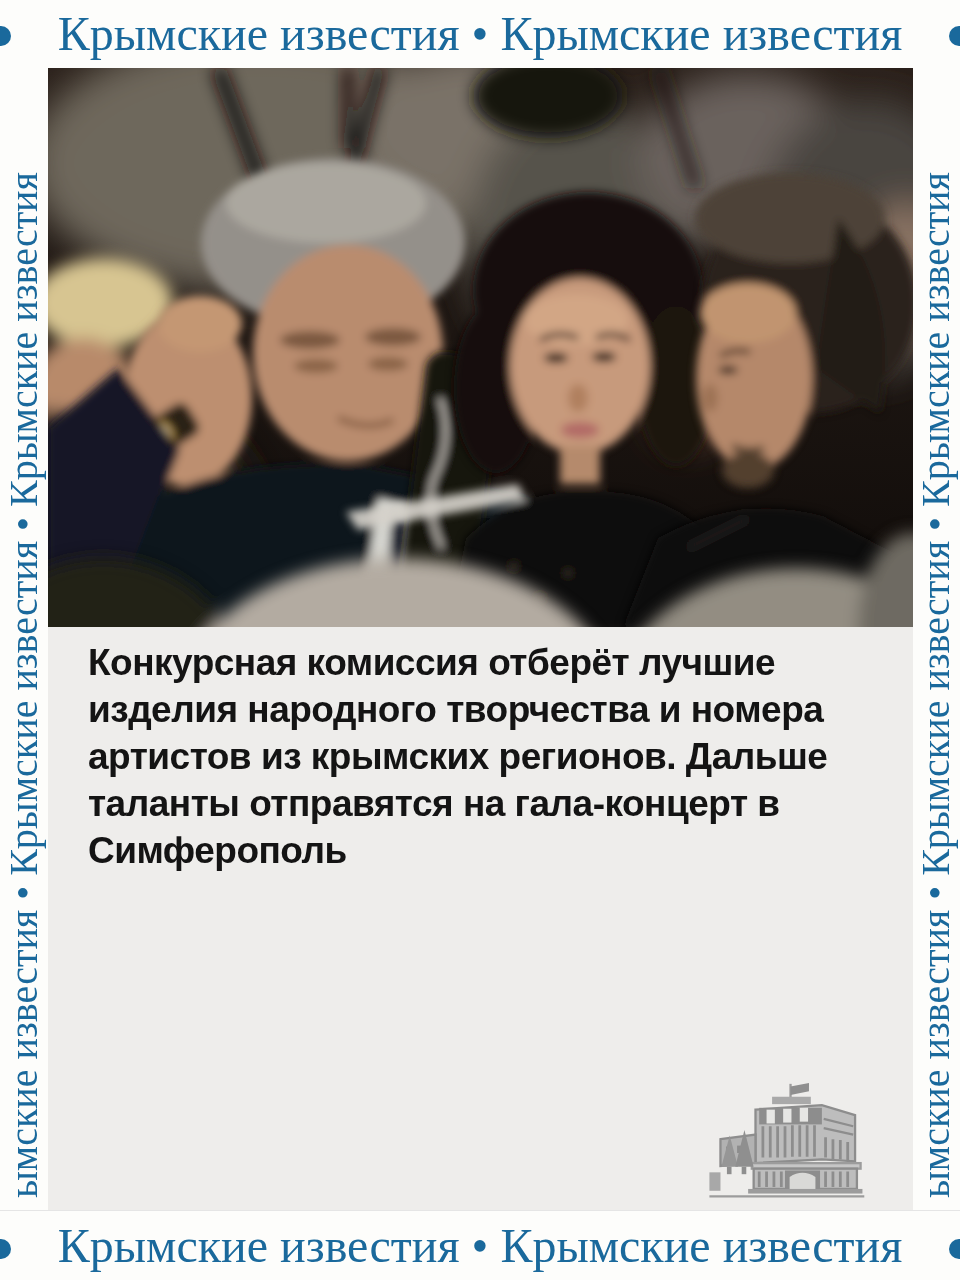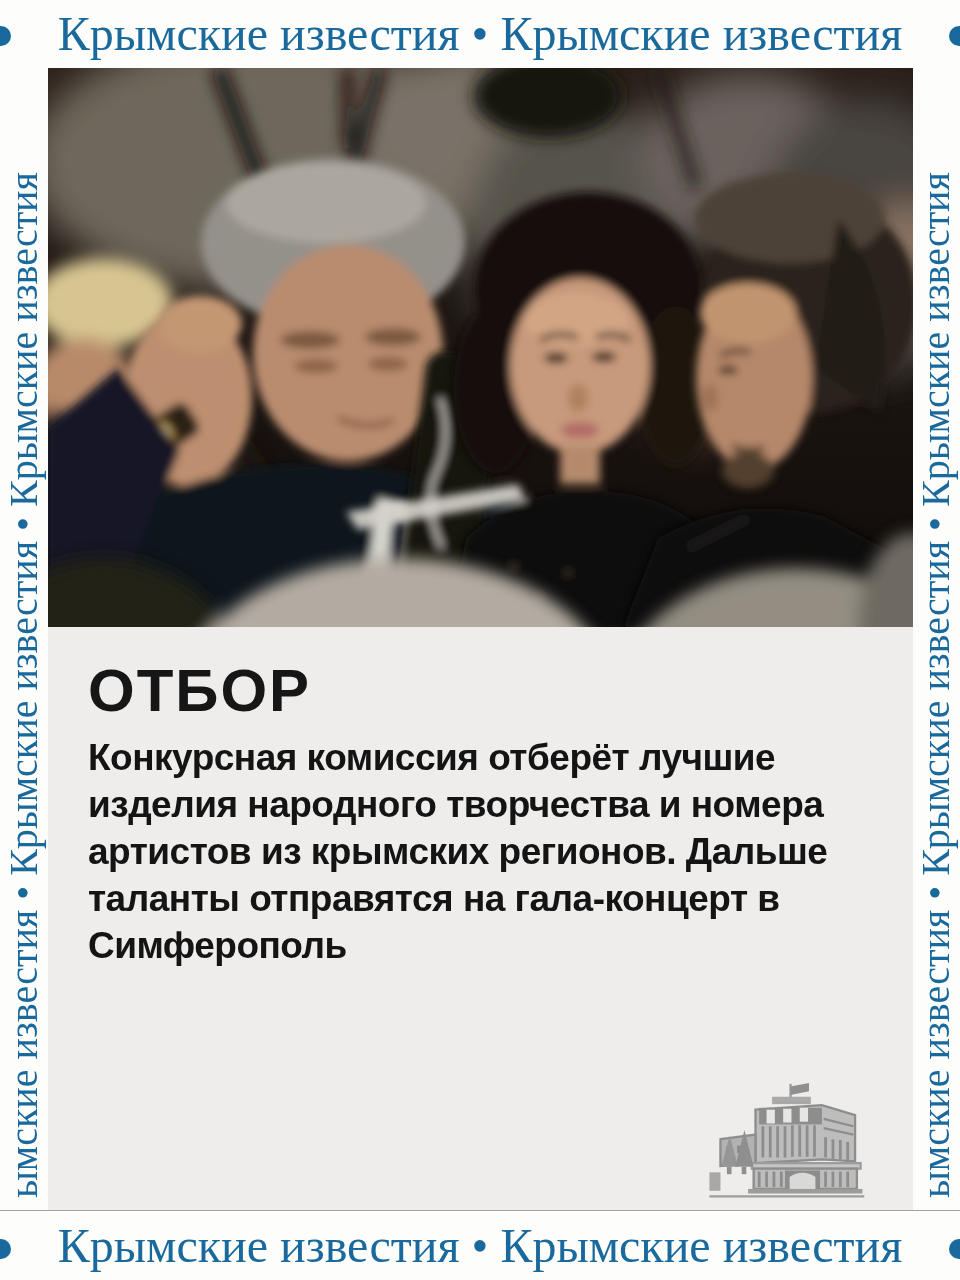--- a/index.html
+++ b/index.html
@@ -1,18 +1,18 @@
 <!DOCTYPE html>
 <html><head>
 <meta charset="utf-8">
 <style>
   html,body{margin:0;padding:0;}
   body{width:960px;height:1280px;overflow:hidden;background:#fdfdfb;position:relative;
        font-family:"Liberation Sans",sans-serif;}
-  .page{position:absolute;inset:0;width:960px;height:1280px;background:#a3a3a3;}
+  .page{position:absolute;inset:0;width:960px;height:1280px;background:#e5e5e5;}
 
   
   .banner{position:absolute;left:0;width:960px;overflow:hidden;background:#fdfdfb;}
   .banner-top{top:0;height:68px;}
   .banner-bottom{top:1211px;height:69px;}
   .banner-text{position:absolute;left:0;right:0;text-align:center;white-space:nowrap;
        font-family:"Liberation Serif","DejaVu Serif",serif;
        font-size:48px;line-height:68px;color:#1a699c;}
   .banner-bottom .banner-text{line-height:70px;}
   .edge-dot{position:absolute;width:20px;height:20px;border-radius:50%;background:#1a699c;}
@@ -174,21 +174,20 @@
 
         <g filter="url(#fb8)">
           <ellipse cx="55" cy="620" rx="140" ry="130" fill="#232019"></ellipse>
           <ellipse cx="350" cy="640" rx="220" ry="150" fill="#b3aba1"></ellipse>
           <ellipse cx="748" cy="655" rx="190" ry="155" fill="#938d82"></ellipse>
           <ellipse cx="865" cy="560" rx="55" ry="95" fill="#6e6a62"></ellipse>
         </g>
       </svg>
     </div>
 
-    <div class="headline">ОТБОР</div>
 
     <div class="body-text">Конкурсная комиссия отберёт лучшие
 изделия народного творчества и номера
 артистов из крымских регионов. Дальше
 таланты отправятся на гала-концерт в
 Симферополь</div>
 
     <div class="logo">
       <svg viewBox="0 0 180 128">
         <g stroke="#9c9c9c" stroke-width="2.5" fill="none">

